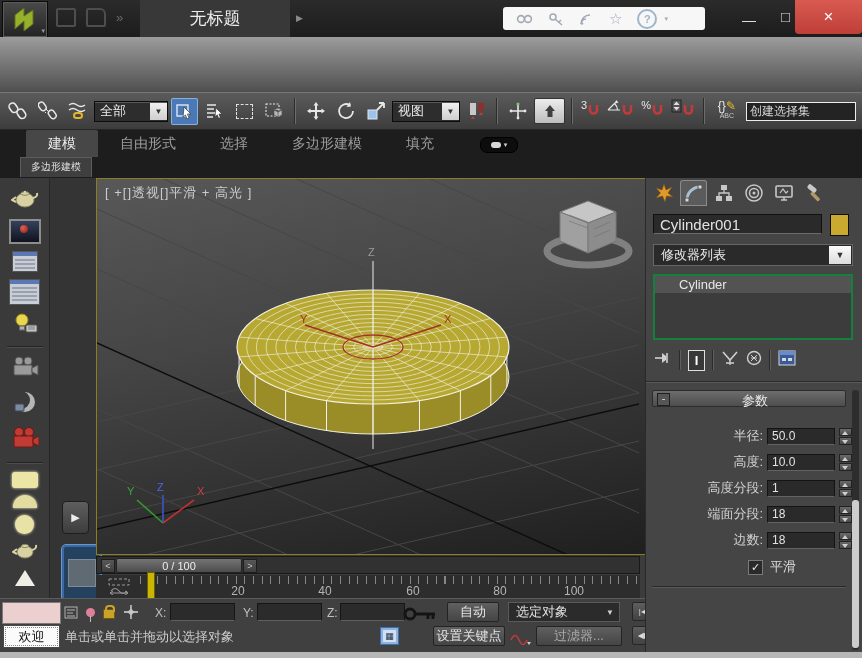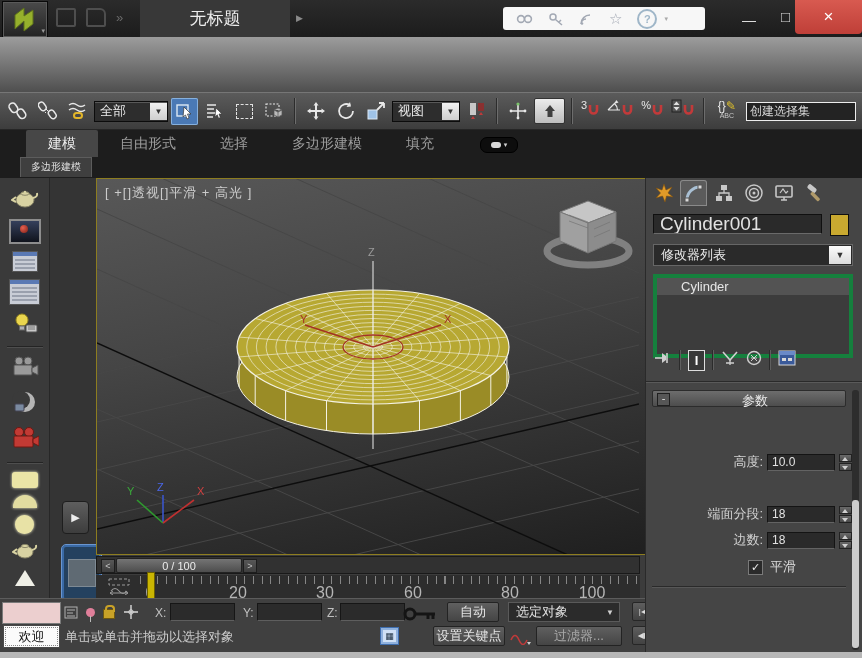--- a/index.html
+++ b/index.html
@@ -89,21 +89,21 @@
   .tslider{position:absolute;left:96px;top:556px;width:544px;height:18px;background:#313131;
            border:1px solid #191919;box-sizing:border-box;}
   .tsbtn{position:absolute;top:2px;width:12px;height:12px;background:linear-gradient(#575757,#3e3e3e);
          border:1px solid #1d1d1d;color:#c4c4c4;font-size:9px;display:flex;align-items:center;justify-content:center;}
   .tshandle{position:absolute;left:19px;top:1px;width:124px;height:13px;background:linear-gradient(#747474,#4d4d4d);
             border:1px solid #222;border-radius:2px;color:#ececec;font-size:11px;
             display:flex;align-items:center;justify-content:center;}
   .tbar{position:absolute;left:96px;top:575px;width:544px;height:23px;background:#2d2d2d;border-bottom:1px solid #191919;}
   .ruler{position:absolute;left:44px;top:1px;width:497px;height:8px;
          background:repeating-linear-gradient(90deg,#868686 0 1px,transparent 1px 8.7px);}
-  .tick{position:absolute;top:9px;transform:translateX(-50%);color:#b5b5b5;font-size:16px;}
+  .tick{position:absolute;top:9px;transform:translateX(-50%);color:#b5b5b5;font-size:12px;}
   .playhead{position:absolute;left:51px;top:-3px;width:6px;height:25px;background:#c9b502;border:1px solid #6b5f00;}
   
   .sbar{position:absolute;left:0;top:598px;width:862px;height:54px;background:#404040;border-top:1px solid #5c5c5c;
         color:#cccccc;font-size:12px;}
   .listener{position:absolute;left:2px;top:3px;width:57px;height:20px;background:#eccfcf;border:1px solid #7a7a7a;}
   .welcome{position:absolute;left:3px;top:26px;width:55px;height:21px;background:#fbfbfb;border:1px solid #4a4a4a;
            outline:1px dotted #888;outline-offset:-3px;color:#141414;font-size:13px;
            display:flex;align-items:center;justify-content:center;}
   .sicons{position:absolute;left:64px;top:4px;display:flex;align-items:center;gap:8px;height:18px;}
   .lockic{width:10px;height:8px;background:#c9a227;border:1px solid #6e5710;position:relative;margin-top:4px;}
@@ -131,27 +131,27 @@
   .framefield{width:78px;height:17px;background:#272727;border:1px solid #101010;color:#ddd;font-size:12px;
               display:flex;align-items:center;padding-left:6px;position:relative;box-sizing:border-box;}
   .bstrip{position:absolute;left:0;top:652px;width:862px;height:6px;background:#b7b7b7;}
   
   .rpanel{position:absolute;left:645px;top:178px;width:217px;height:474px;background:#454545;
           border-left:1px solid #2a2a2a;box-sizing:border-box;}
   .ptabs{position:absolute;left:4px;top:2px;display:flex;gap:3px;}
   .ptab{width:27px;height:26px;border-radius:3px 3px 0 0;display:flex;align-items:center;justify-content:center;}
   .ptab.active{background:#5b5b5b;box-shadow:inset 0 0 0 1px #8a8a8a;}
   .objname{position:absolute;left:7px;top:36px;width:169px;height:20px;background:#2a2a2a;border:1px solid #101010;
-           border-bottom-color:#6a6a6a;color:#e2e2e2;font-size:19px;padding:0 6px;box-sizing:border-box;font-family:inherit;}
+           border-bottom-color:#6a6a6a;color:#e2e2e2;font-size:15px;padding:0 6px;box-sizing:border-box;font-family:inherit;}
   .swatch{position:absolute;left:184px;top:36px;width:17px;height:20px;background:#c9a930;border:1px solid #101010;}
   .modlist{position:absolute;left:7px;top:66px;width:200px;height:22px;background:#2a2a2a;border:1px solid #666;
            color:#eaeaea;font-size:13px;display:flex;align-items:center;padding-left:7px;box-sizing:border-box;}
   .modlist .dd{position:absolute;right:1px;top:1px;width:22px;height:18px;background:linear-gradient(#fbfbfb,#dcdcdc);
                color:#333;font-size:9px;display:flex;align-items:center;justify-content:center;}
-  .stack{position:absolute;left:7px;top:96px;width:200px;height:84px;background:#3c3c3c;border:4px solid #15803d;
+  .stack{position:absolute;left:7px;top:96px;width:200px;height:66px;background:#3c3c3c;border:2px solid #15803d;
          box-sizing:border-box;text-align:center;}
   .stackrow{height:17px;background:#535353;color:#e6e6e6;font-size:13px;display:flex;align-items:center;padding-left:24px;}
   .stackbtns{position:absolute;left:8px;top:170px;width:198px;height:24px;display:flex;align-items:center;gap:7px;}
   .sbsep{width:0;height:20px;border-left:1px solid #2b2b2b;border-right:1px solid #5f5f5f;}
   .showend{width:15px;height:19px;border:1px solid #dedede;background:#383838;color:#fff;font-size:13px;font-weight:bold;
            display:flex;align-items:center;justify-content:center;}
   .pdivider{position:absolute;left:0;top:203px;width:100%;border-top:1px solid #2a2a2a;border-bottom:1px solid #5a5a5a;}
   .rollh{position:absolute;left:6px;top:212px;width:194px;height:17px;background:linear-gradient(#6d6d6d,#4d4d4d);
          border:1px solid #2c2c2c;border-radius:2px;color:#eaeaea;font-size:13px;box-sizing:border-box;}
   .collapse{position:absolute;left:4px;top:2px;width:11px;height:11px;background:#565656;border:1px solid #1f1f1f;
@@ -558,24 +558,24 @@
     <span style="position:absolute;left:12px;top:3px;">
       <svg width="22" height="17" viewBox="0 0 22 17">
           <rect x="1" y="1" width="20" height="6" fill="none" stroke="#9a9a9a" stroke-dasharray="3 2"></rect>
           <path d="M3,13 q4,-5 8,0 t8,0" fill="none" stroke="#9a9a9a" stroke-width="1.2"></path>
           <path d="M2,15 h18 M2,15 l3,-2 M2,15 l3,2 M20,15 l-3,-2 M20,15 l-3,2" stroke="#9a9a9a" stroke-width="1"></path>
         </svg>
     </span>
     <span class="ruler"></span>
     <span class="tick" style="left:54px;">0</span>
     <span class="tick" style="left:142px;">20</span>
-    <span class="tick" style="left:229px;">30</span>
+    <span class="tick" style="left:229px;">40</span>
     <span class="tick" style="left:317px;">60</span>
-    <span class="tick" style="left:414px;">80</span>
-    <span class="tick" style="left:496px;">100</span>
+    <span class="tick" style="left:404px;">80</span>
+    <span class="tick" style="left:478px;">100</span>
     <span class="playhead"></span>
   </div>
 
   <div class="sbar">
     <span class="listener"></span>
     <span class="welcome">
         <span>欢迎</span>
       </span>
 
     <span class="sicons">
@@ -796,28 +796,44 @@
       </span>
     </div>
 
     <div class="pdivider"></div>
 
     <div class="rollh">
       <span class="collapse">-</span>
       <span class="rolltitle">参数</span>
     </div>
 
+    <div class="prowp" style="top:248px;">
+      <span>半径:</span>
+      <input class="pfield" value="50.0" style="">
+      <span class="spinner">
+          <div class="up"></div>
+          <div class="dn"></div>
+        </span>
+    </div>
     <div class="prowp" style="top:274px;">
       <span>高度:</span>
       <input class="pfield" value="10.0" style="">
       <span class="spinner">
           <div class="up"></div>
           <div class="dn"></div>
         </span>
     </div>
+    <div class="prowp" style="top:300px;">
+      <span>高度分段:</span>
+      <input class="pfield" value="1" style="">
+      <span class="spinner">
+          <div class="up"></div>
+          <div class="dn"></div>
+        </span>
+    </div>
     <div class="prowp" style="top:326px;">
       <span>端面分段:</span>
       <input class="pfield" value="18" style="">
       <span class="spinner">
           <div class="up"></div>
           <div class="dn"></div>
         </span>
     </div>
     <div class="prowp" style="top:352px;">
       <span>边数:</span>

